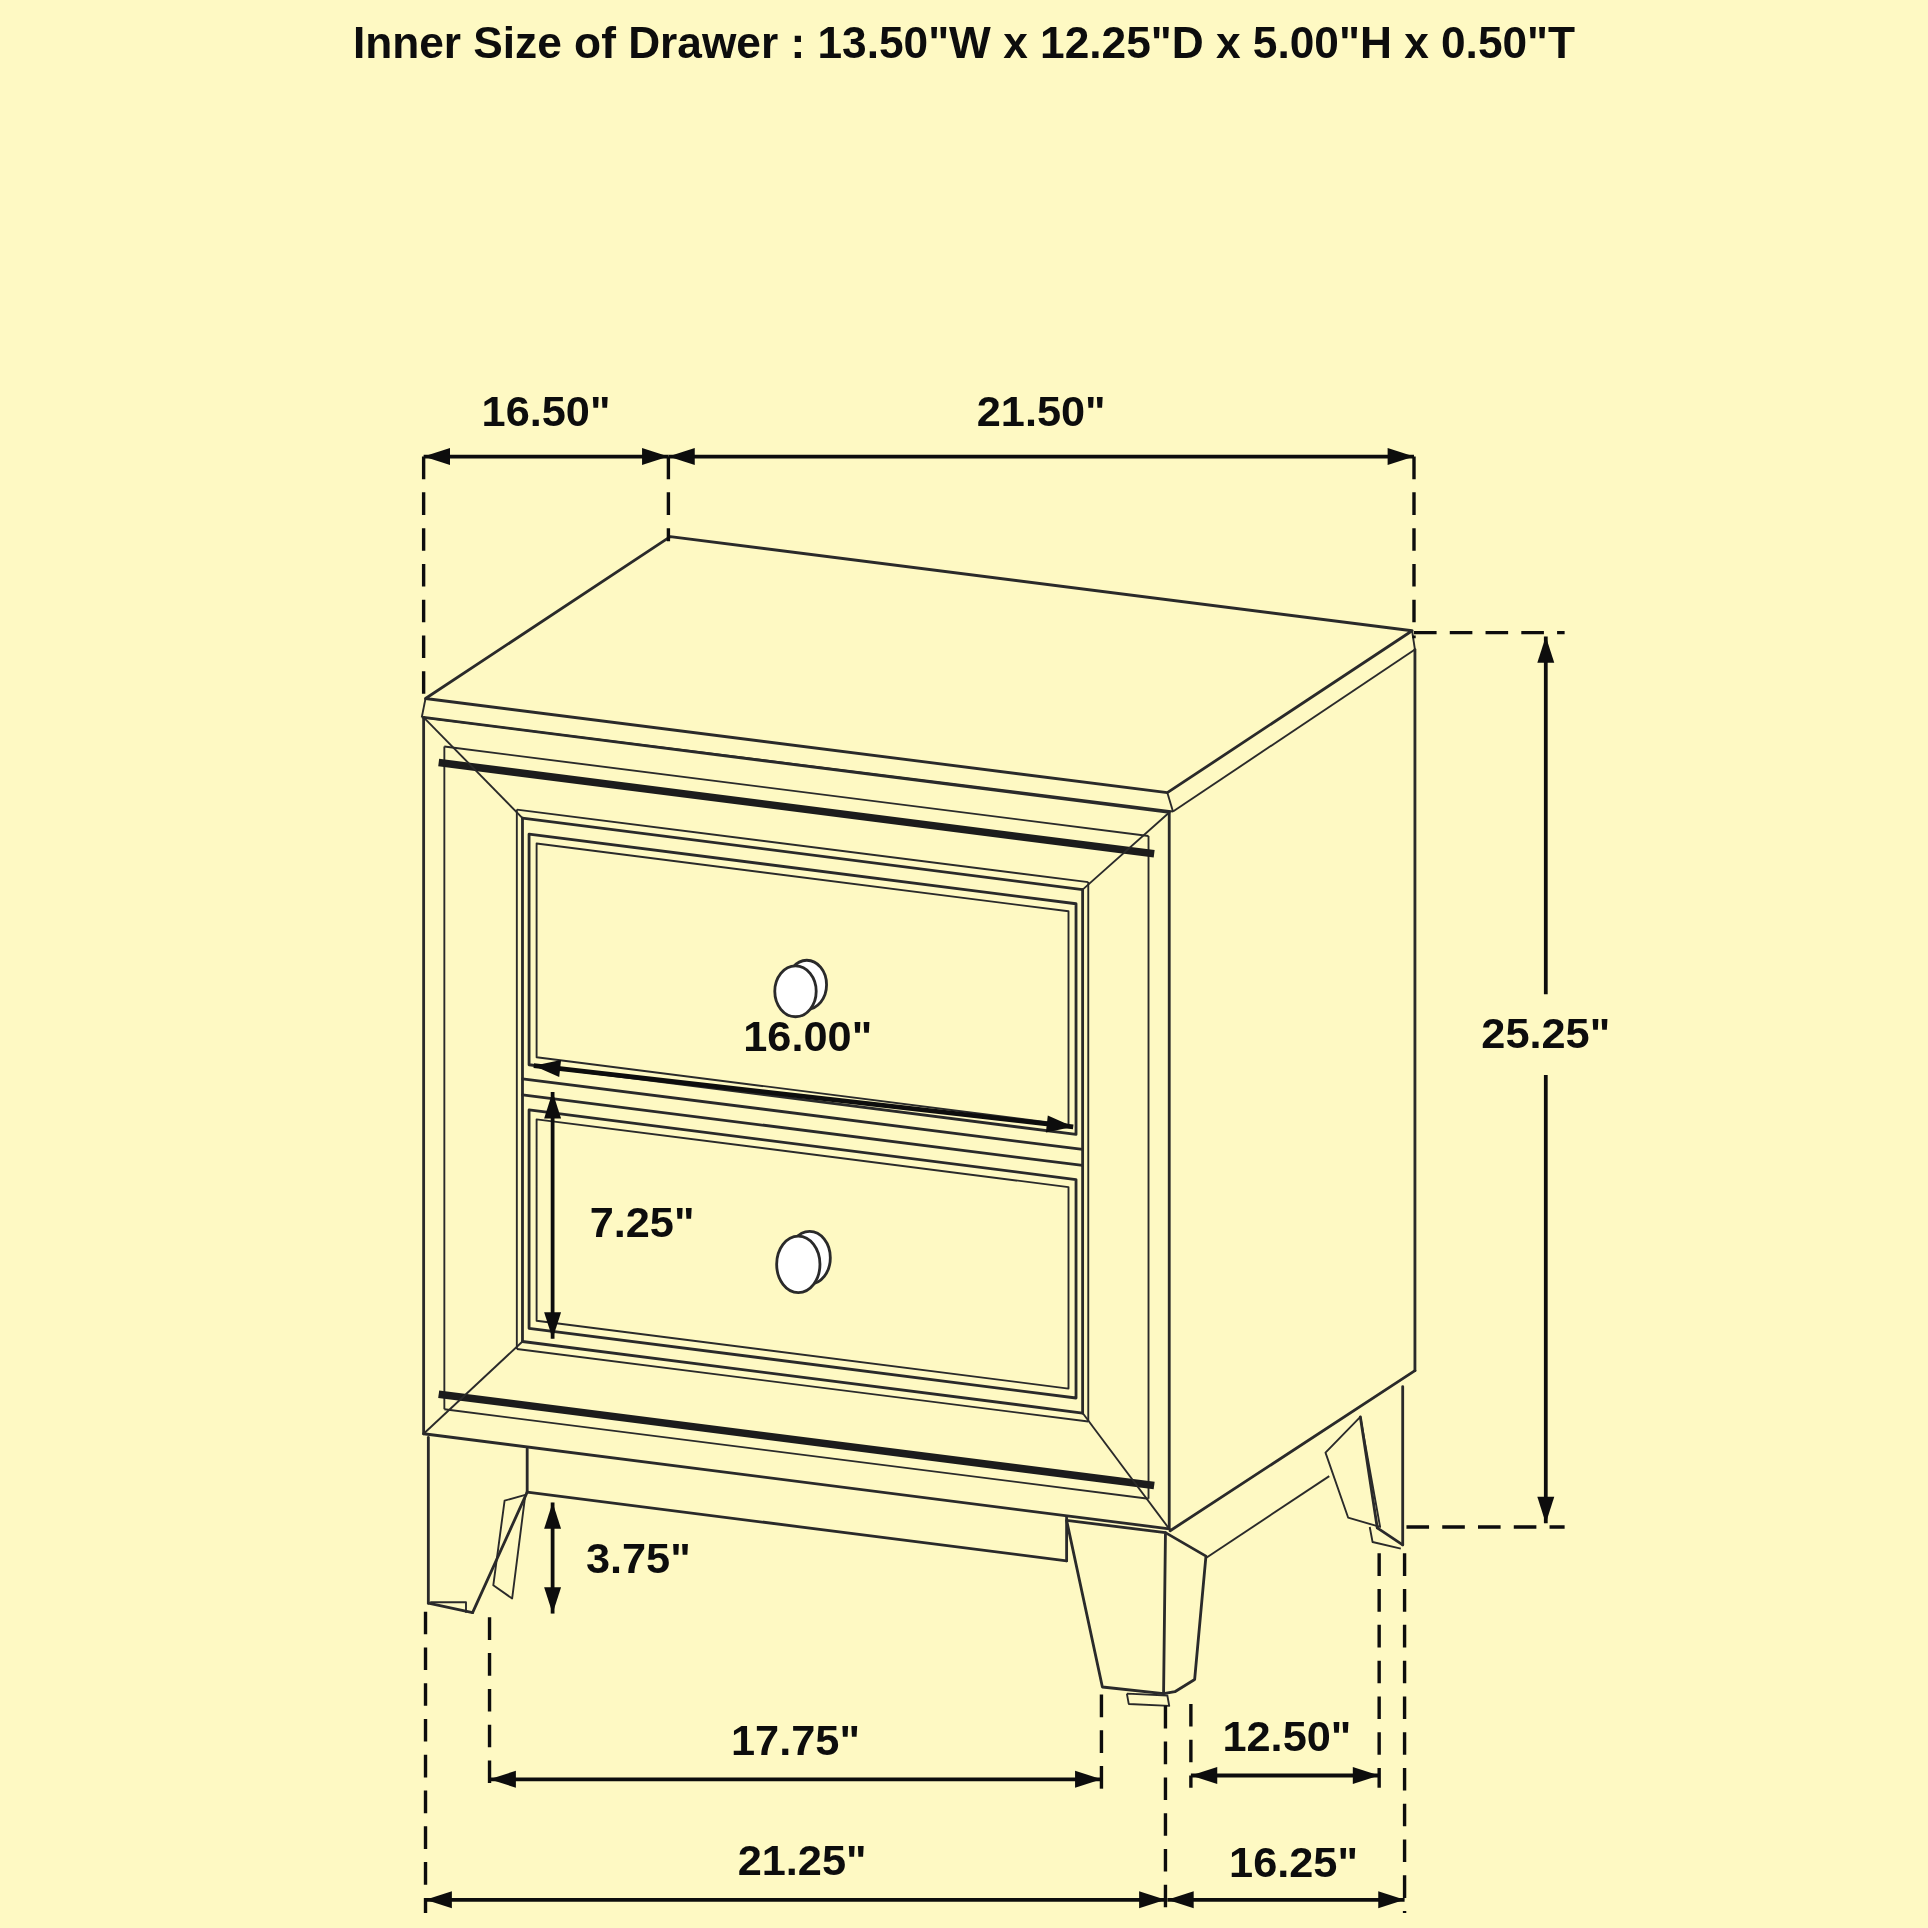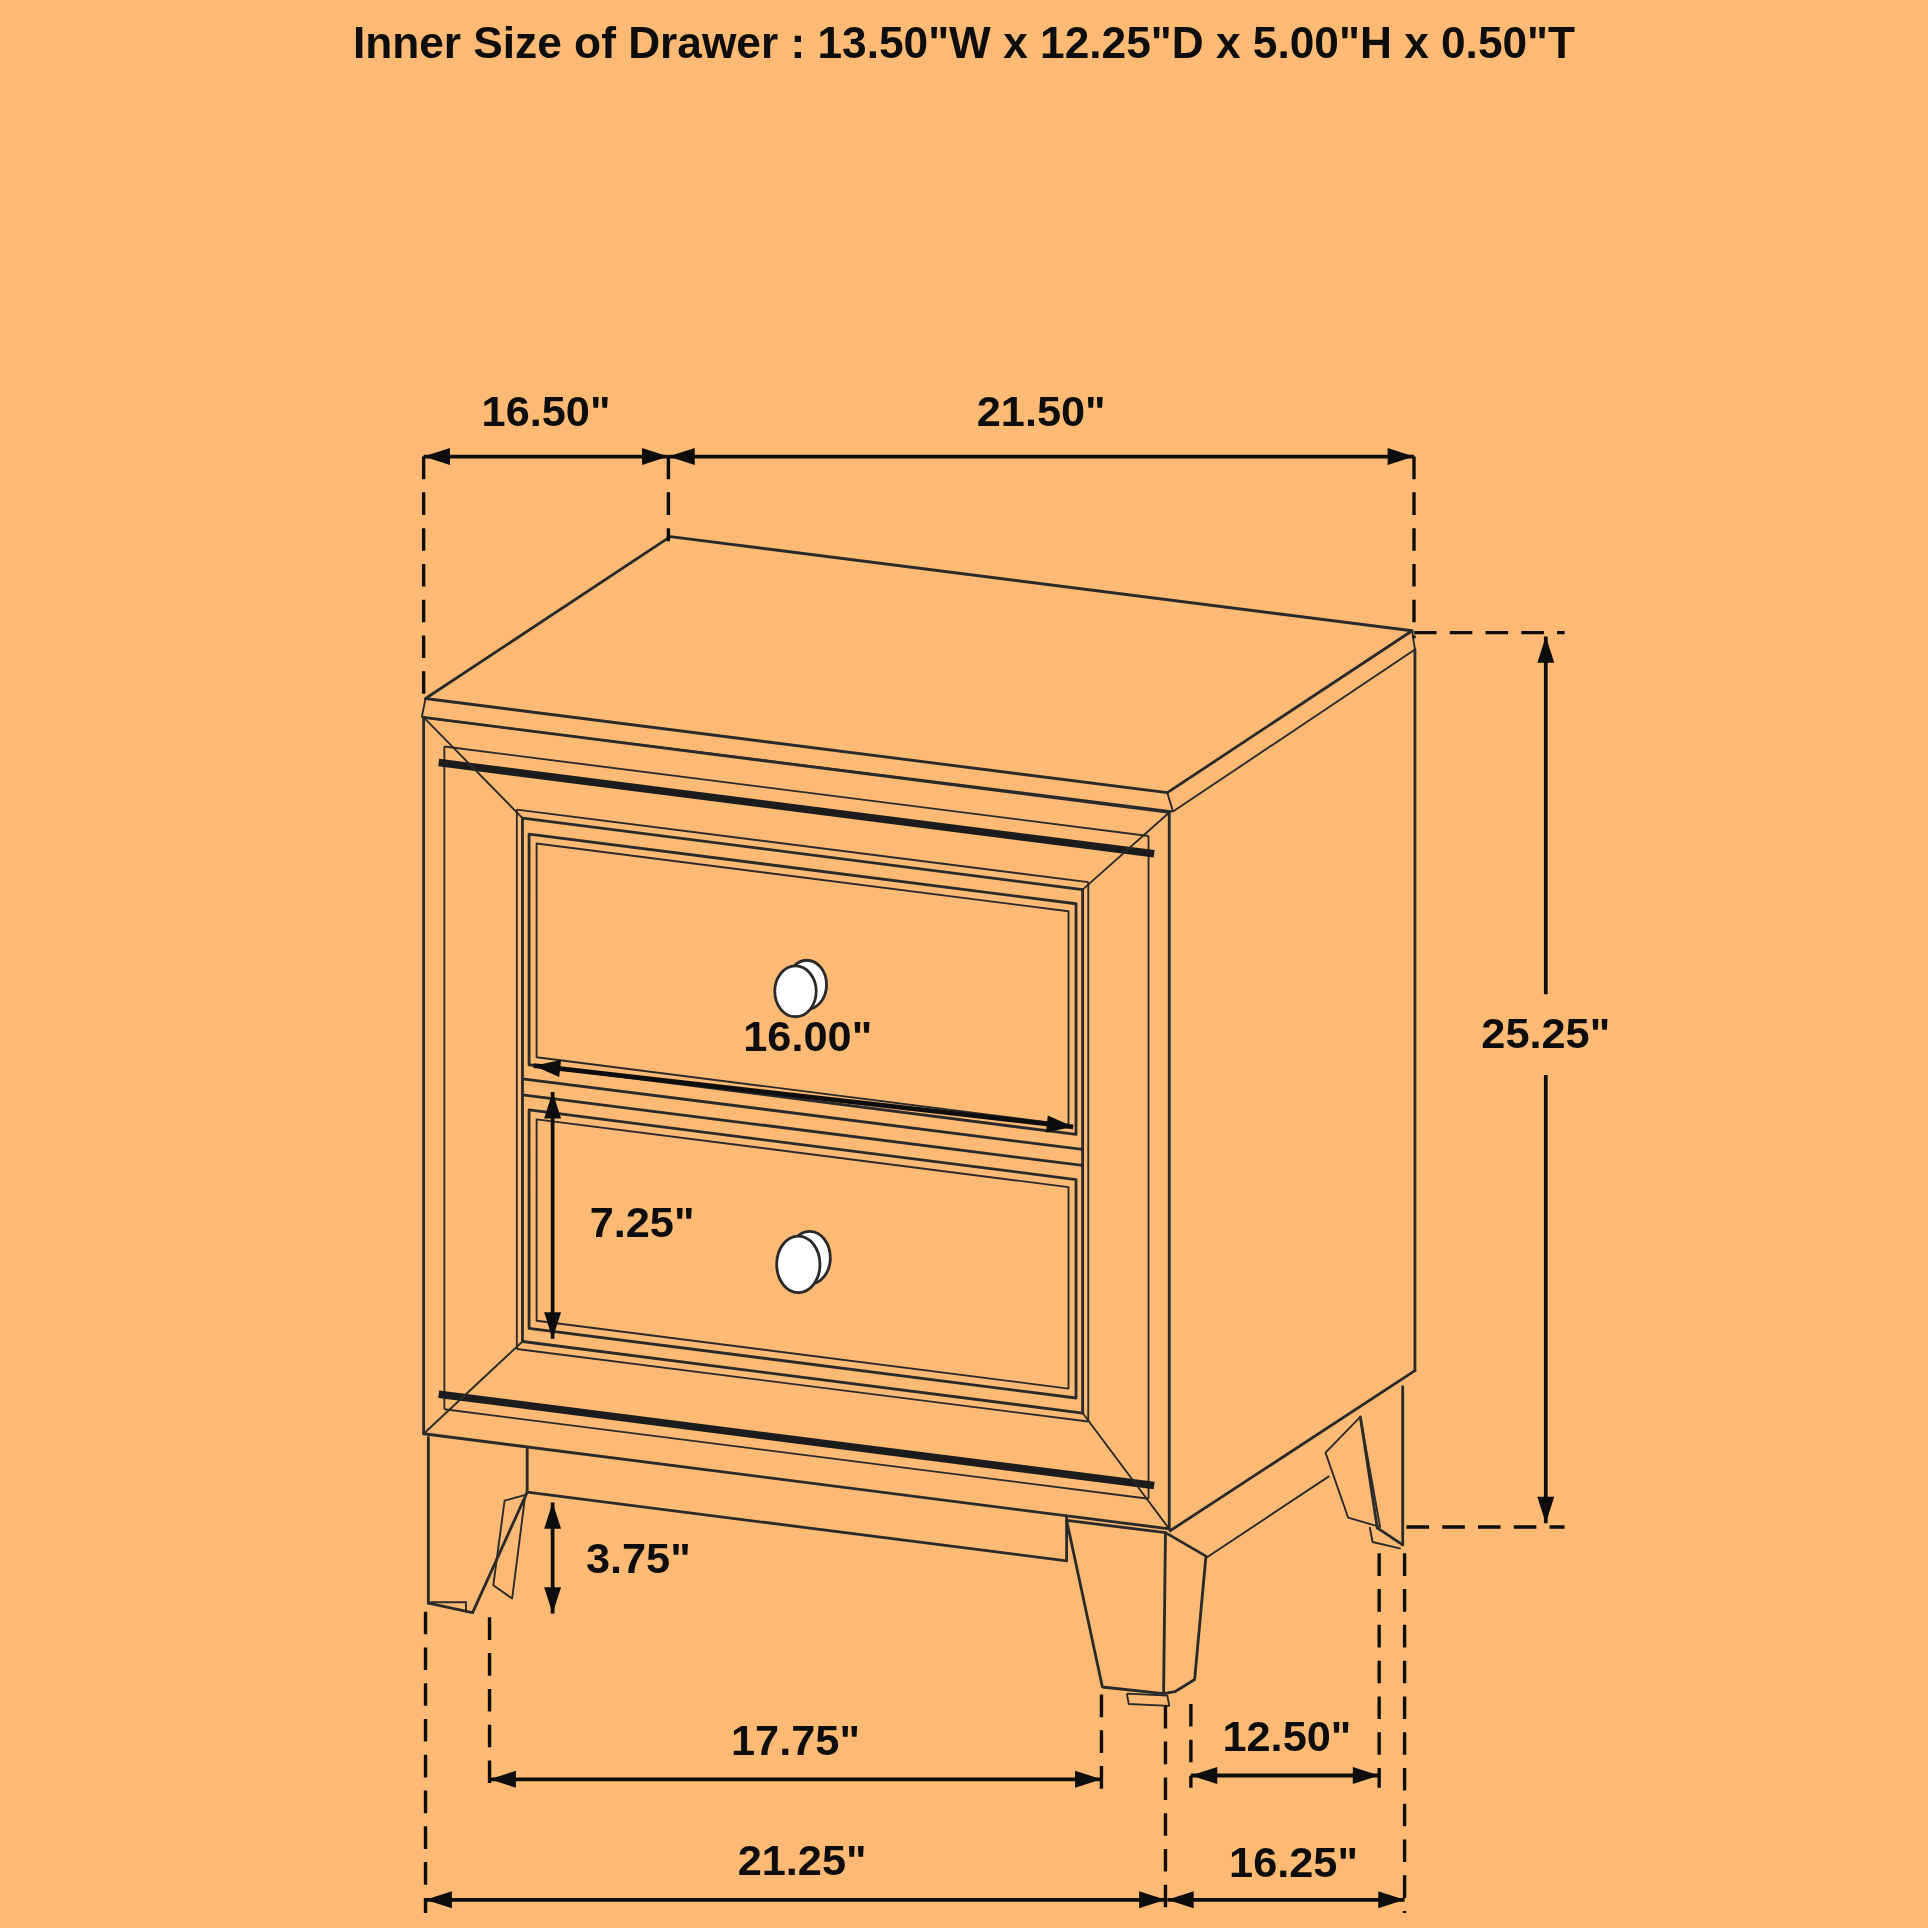--- a/index.html
+++ b/index.html
@@ -1,17 +1,17 @@
 <!DOCTYPE html>
 <html style="font-size:15px"><head>
 <meta charset="utf-8">
 <style>
   html,body{margin:0;padding:0;background:#e9e9e9;}
   .stage{
-    position:relative;width:1928px;height:1928px;background:#fdba74;
+    position:relative;width:1928px;height:1928px;background:#fef9c3;
     font-family:"Liberation Sans", sans-serif;overflow:hidden;
   }
   svg{display:block;width:1928px;height:1928px;}
   .furn{stroke:#2a2a2a;stroke-width:3;fill:none;stroke-linejoin:round;stroke-linecap:round;}
   .furn-thin{stroke:#2a2a2a;stroke-width:2;fill:none;stroke-linejoin:round;}
   .furn-thick{stroke:#1c1c1c;stroke-width:8;fill:none;}
   .dim{stroke:#0d0d0d;stroke-width:4;fill:none;}
   .dim-heavy{stroke:#0d0d0d;stroke-width:5;fill:none;}
   .dash{stroke:#0d0d0d;stroke-width:3.6;fill:none;stroke-dasharray:24 14;}
   .arrow{fill:#0d0d0d;stroke:none;}

